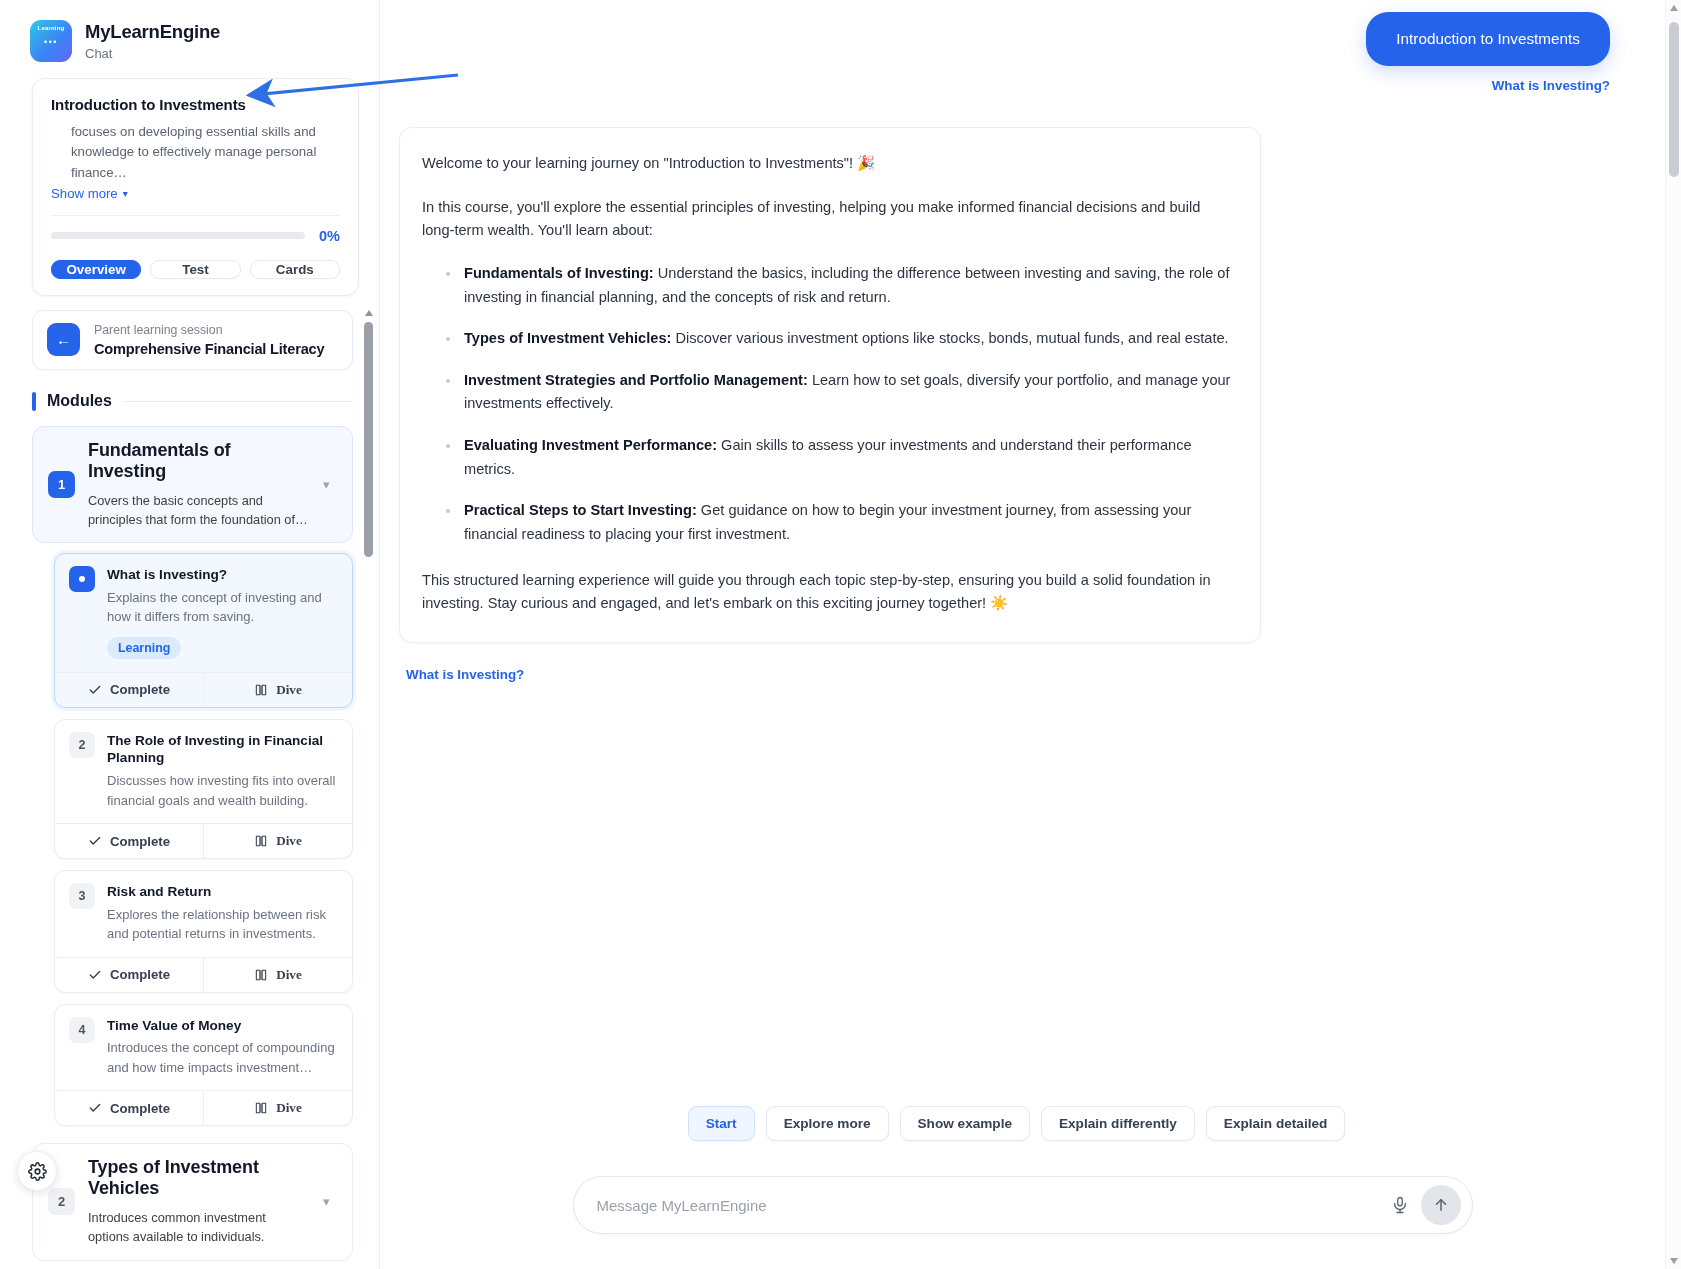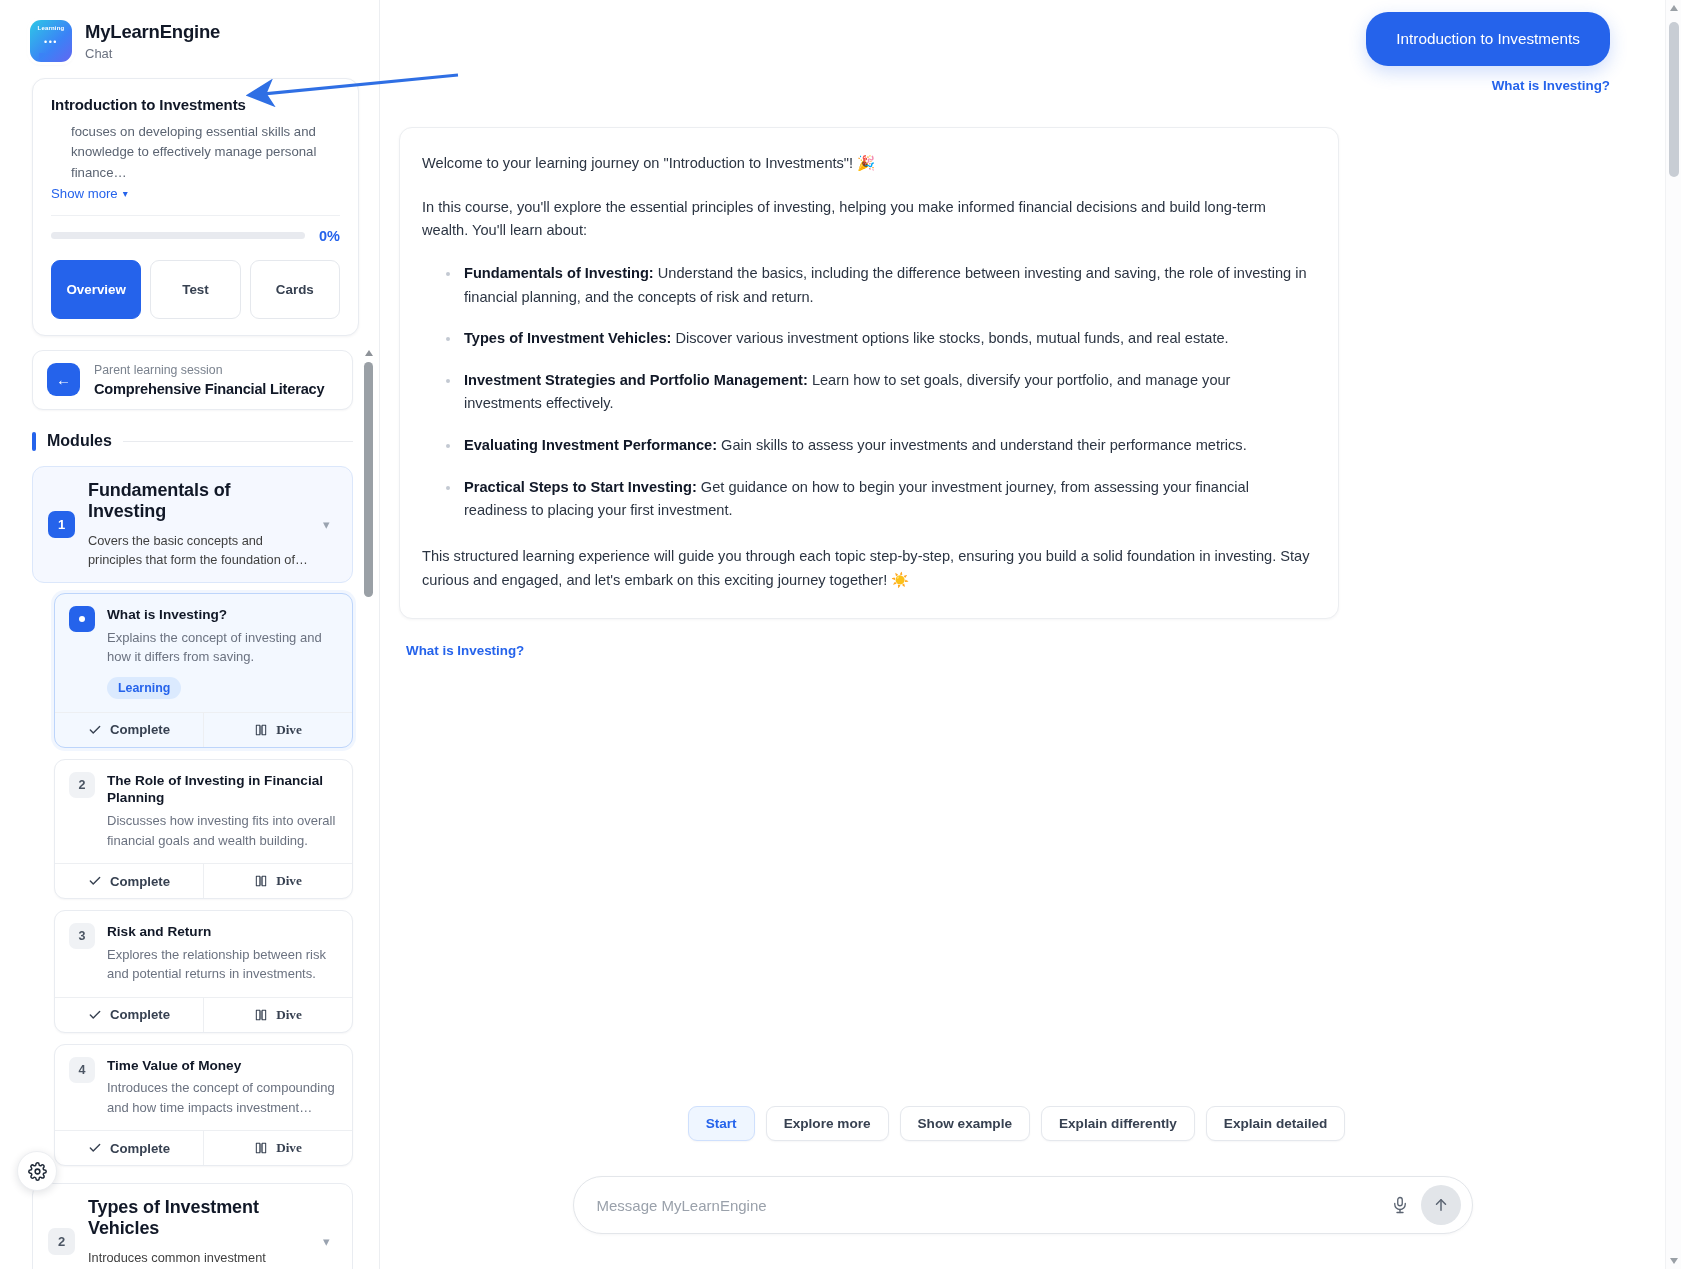--- a/index.html
+++ b/index.html
@@ -59,21 +59,21 @@
   .course-desc { font-size: 13.2px; color: #5b6472; line-height: 1.54; margin-top: 9px; margin-left: 20px; }
   .show-more { font-size: 13.2px; color: #2563eb; font-weight: 500; margin-top: 3px; display:inline-flex; align-items:center; gap:5px; cursor:pointer;}
   .chev { font-size: 10px; }
   .course-divider { height:1px; background:#eef0f3; margin: 13px 0 12px; }
   .progress-row { display: flex; align-items: center; gap: 14px; }
   .progress-track { flex: 1; height: 7px; border-radius: 5px; background: #e8eaef; }
   .progress-fill { height: 100%; width: 0%; border-radius: 5px; background: #2563eb; }
   .progress-pct { font-size: 14.5px; font-weight: 700; color: #2563eb; }
   .seg-row { display: flex; gap: 9px; margin-top: 16px; }
   .seg {
-    flex: 1; text-align: center; padding: 21px 0; border-radius: 9px;
+    flex: 1; text-align: center; padding: 1px 0; border-radius: 9px;
     font-size: 13.4px; font-weight: 600; color: #374151;
     border: 1px solid #e5e8ed; background: #fff; cursor: pointer;
   }
   .seg.active { background: #2563eb; border-color: #2563eb; color: #fff; }
 
   .scroll-region { position: relative; margin-top: 14px; height: 970px; padding-left: 32px; padding-right: 26px; overflow: hidden;}
 
   .parent-card {
     display: flex; align-items: center; gap: 14px;
     border: 1px solid #e9ecf1; border-radius: 11px;
@@ -159,21 +159,21 @@
   .user-bubble {
     background: #2563eb; color: #fff; border-radius: 22px;
     padding: 18px 30px; font-size: 15.3px; font-weight: 500;
     box-shadow: 0 6px 18px rgba(37,99,235,.22);
     max-width: 640px;
   }
   .quick-link-right { text-align: right; padding: 10px 55px 0 0; }
   .quick-link { color: #2563eb; font-size: 13.4px; font-weight: 700; cursor: pointer; }
 
   .assistant-card {
-    margin: 33px 0 0 19px; width: 940px;
+    margin: 33px 0 0 19px; width: 862px;
     border: 1px solid #eceef1; border-radius: 13px; background: #fff;
     padding: 24px 26px 26px 22px;
     box-shadow: 0 1px 3px rgba(16,24,40,.045);
   }
   .a-para { font-size: 14.6px; color: #2b3442; line-height: 1.62; }
   .a-para + .a-para { margin-top: 20px; }
   .a-list { margin: 19px 0 0 0; list-style: none; }
   .a-list li {
     position: relative; padding-left: 42px; font-size: 14.6px; color: #2b3442;
     line-height: 1.62; margin-bottom: 18px;

